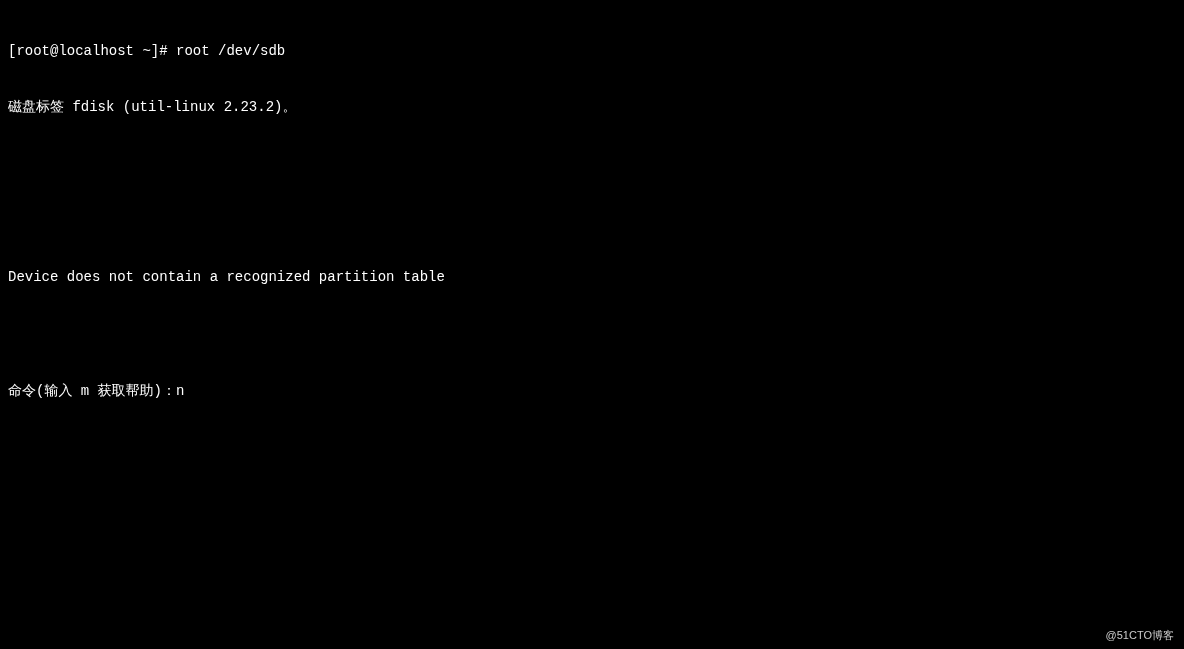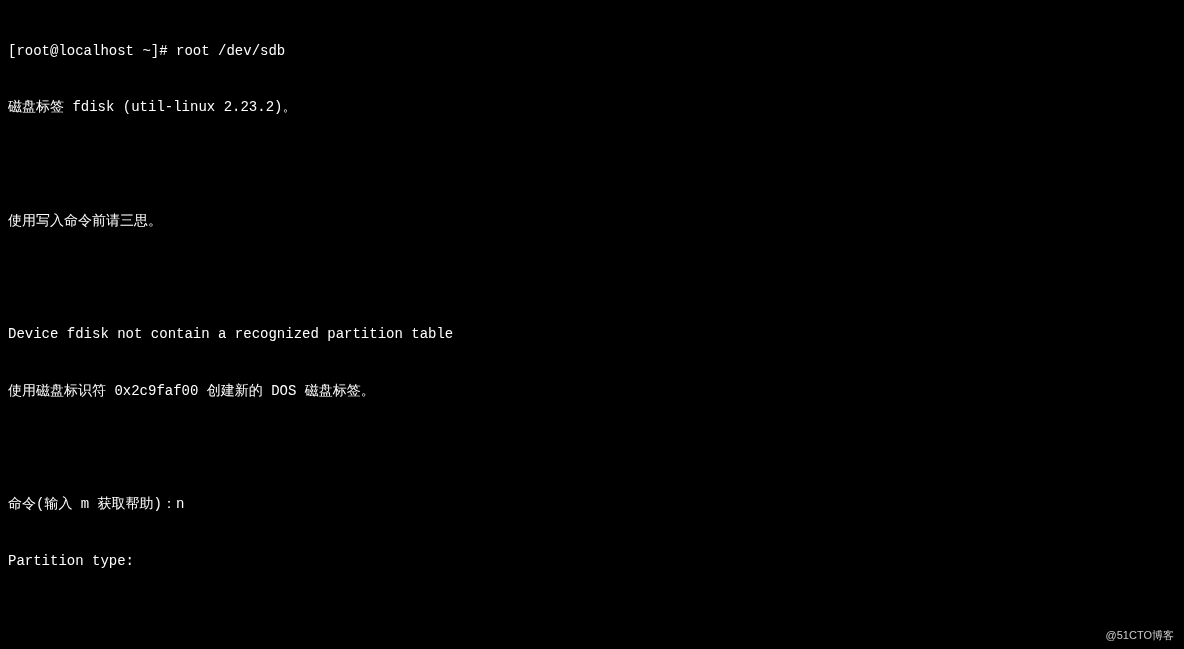--- a/index.html
+++ b/index.html
@@ -35,27 +35,24 @@
       font-family: sans-serif;
     }
   </style>
 </head>
 <body>
 
 <div class="terminal">
   <span class="line">[root@localhost ~]# root /dev/sdb</span>
   <span class="line">磁盘标签 fdisk (util-linux 2.23.2)。</span>
   <span class="line"></span>
-  <span class="line">使用写入命令前请三思。</span>
   <span class="line"></span>
-  <span class="line">Device fdisk not contain a recognized partition table</span>
-  <span class="line">使用磁盘标识符 0x2c9faf00 创建新的 DOS 磁盘标签。</span>
+  <span class="line">Device does not contain a recognized partition table</span>
   <span class="line"></span>
   <span class="line">命令(输入 m 获取帮助)：n</span>
-  <span class="line">Partition type:</span>
   
   
   
   
   
   
   
   
   
   

